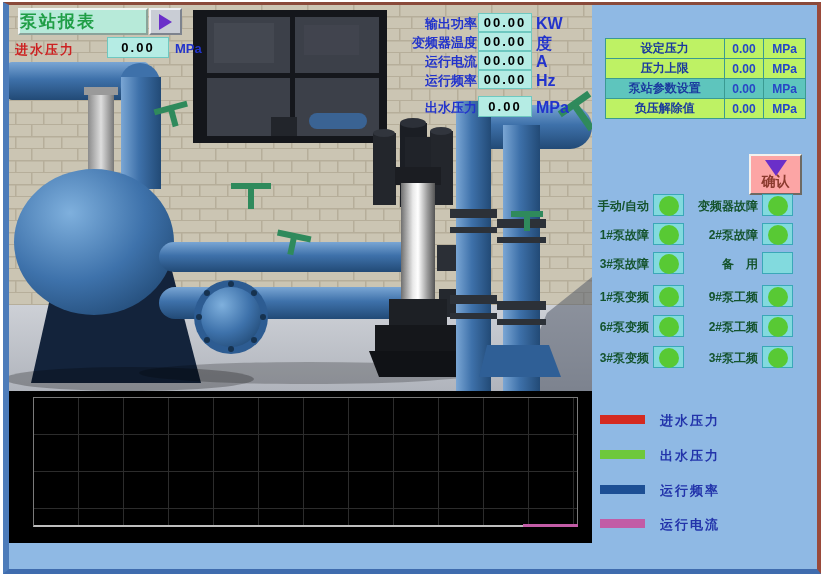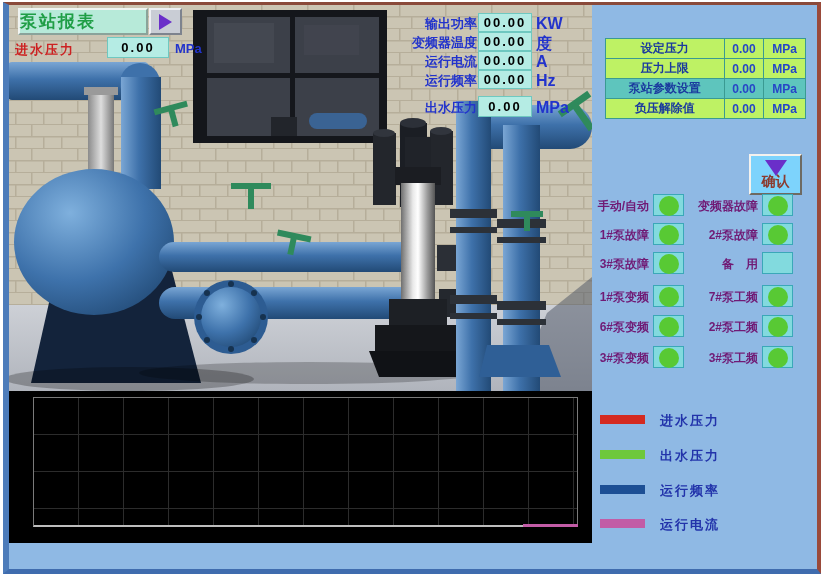--- a/index.html
+++ b/index.html
@@ -48,28 +48,28 @@
     border-collapse:collapse; font-size:12px; }
   .param-table td { border:1px solid #3a9a92; height:20px; text-align:center; }
   .param-table .c-name { width:90px; } .param-table .c-val { width:62px; } .param-table .c-unit { width:49px; }
   .row-head td { background:#93dacb; color:#cc3333; font-weight:bold; }
   .row-odd td  { background:#bef264; }
   .row-even td { background:#5ec5bd; }
   .param-table .name { color:#1a3a9e; font-weight:bold; }
   .param-table .val, .param-table .unit { color:#2547c8; font-weight:bold; }
 
   .btn-confirm { position:absolute; left:740px; top:149px; width:53px; height:41px;
-    background:#7dd3fc; border:2px solid; border-color:#f4f2ee #6e6a62 #6e6a62 #f4f2ee;
+    background:#fca5a5; border:2px solid; border-color:#f4f2ee #6e6a62 #6e6a62 #f4f2ee;
     cursor:pointer; }
   .tri-down { position:absolute; left:14px; top:4px; width:0; height:0;
     border-top:16px solid #6a2fc9; border-left:11px solid transparent; border-right:11px solid transparent; }
   .confirm-text { position:absolute; left:0; right:0; bottom:2px; text-align:center;
     color:#8b3a2e; font-size:14px; font-weight:bold; }
 
-  .st-label { position:absolute; color:#701a75; font-size:12px; font-weight:bold; text-align:right; }
+  .st-label { position:absolute; color:#14532d; font-size:12px; font-weight:bold; text-align:right; }
   .st-l1 { left:576px; width:64px; } .st-l2 { left:684px; width:65px; }
   .st-box { position:absolute; width:31px; height:22px; background:#82dade; border:1px solid #3ba8b8; }
   .st-b1 { left:644px; } .st-b2 { left:753px; }
   .led { position:absolute; left:5px; top:1px; width:20px; height:20px; border-radius:50%; background:#58c934; }
 
   .lg-bar { position:absolute; left:591px; width:45px; height:9px; }
   .lg-label { position:absolute; left:651px; color:#2233aa; font-size:13px; font-weight:bold; letter-spacing:2px; }
 
   
   .chart { position:absolute; left:0; top:386px; width:583px; height:152px; background:#000; }
@@ -323,21 +323,21 @@
   <div class="st-box st-b1" style="top:247px">
         <span class="led"></span>
       </div>
   <div class="st-label st-l2" style="top:251px">备　用</div>
   <div class="st-box st-b2" style="top:247px"></div>
 
   <div class="st-label st-l1" style="top:284px">1#泵变频</div>
   <div class="st-box st-b1" style="top:280px">
         <span class="led"></span>
       </div>
-  <div class="st-label st-l2" style="top:284px">7#泵工频</div>
+  <div class="st-label st-l2" style="top:284px">9#泵工频</div>
   <div class="st-box st-b2" style="top:280px">
         <span class="led"></span>
       </div>
 
   <div class="st-label st-l1" style="top:314px">6#泵变频</div>
   <div class="st-box st-b1" style="top:310px">
         <span class="led"></span>
       </div>
   <div class="st-label st-l2" style="top:314px">2#泵工频</div>
   <div class="st-box st-b2" style="top:310px">

